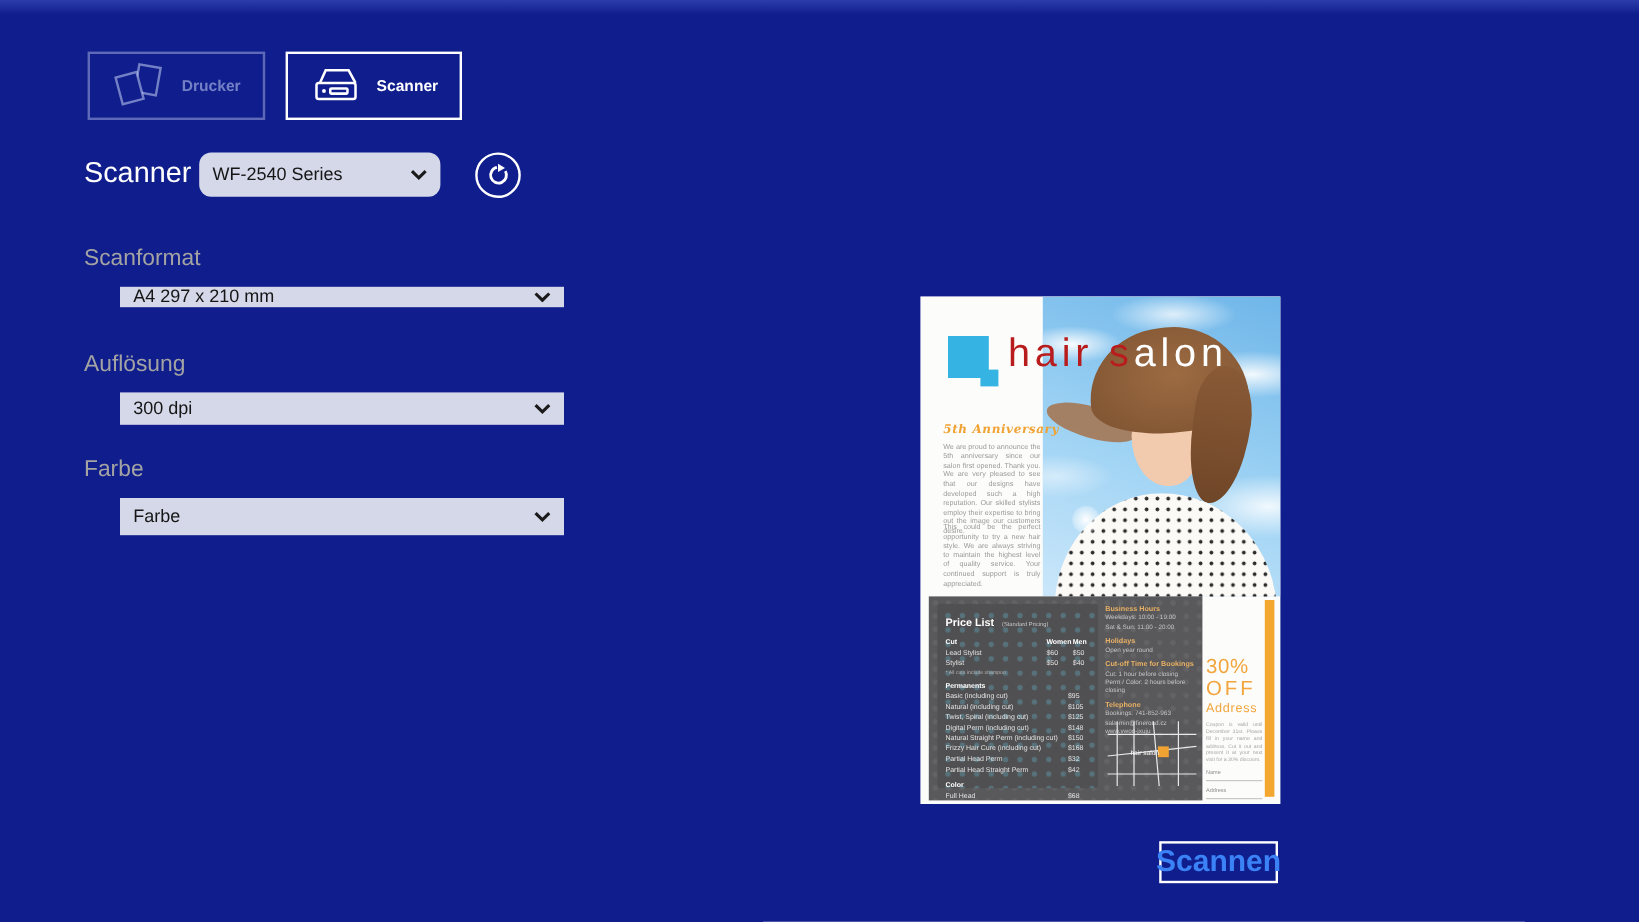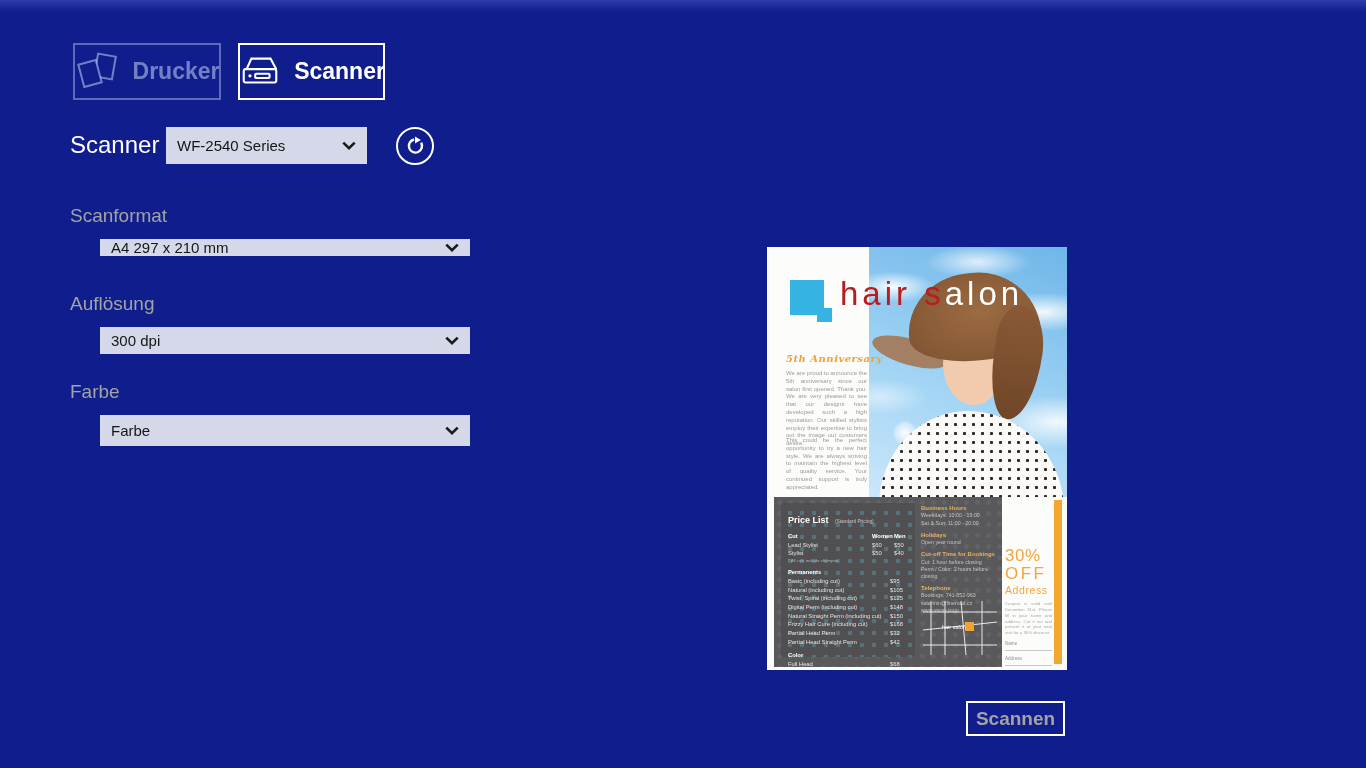--- a/index.html
+++ b/index.html
@@ -3,44 +3,44 @@
 <meta charset="utf-8">
 <style>
   html,body{margin:0;padding:0;}
   .app{position:relative;width:1366px;height:768px;background:#0f1e8c;overflow:hidden;
        font-family:"Liberation Sans",sans-serif;-webkit-font-smoothing:antialiased;}
   .top-band{position:absolute;left:0;top:0;width:100%;height:12px;
        background:linear-gradient(#2d3cab,rgba(15,30,140,0));pointer-events:none;}
 
   
   .tab{position:absolute;display:flex;align-items:center;justify-content:center;gap:12px;
-       background:transparent;font-size:23px;font-weight:bold;cursor:pointer;box-sizing:border-box;}
+       background:transparent;font-size:13px;font-weight:bold;cursor:pointer;box-sizing:border-box;}
   .tab-drucker{left:73px;top:43px;width:148px;height:57px;
        border:2px solid rgba(190,200,240,.45);color:rgba(200,210,245,.55);}
   .tab-scanner{left:238px;top:43px;width:147px;height:57px;border:2px solid #fff;color:#fff;}
 
   
   .scanner-label{position:absolute;left:70px;top:131px;font-size:24px;color:#fff;font-weight:normal;}
   .select{position:absolute;display:flex;align-items:center;justify-content:space-between;
        background:#d5d8e9;color:#161616;font-size:15px;padding:0 11px;box-sizing:border-box;cursor:pointer;}
-  .sel-device{left:166px;top:127px;width:201px;height:37px;}
+  .sel-device{left:166px;top:127px;width:201px;height:37px;border-radius:10px;}
   .refresh-btn{position:absolute;left:396px;top:127px;width:38px;height:38px;border-radius:50%;
        border:2.5px solid #fff;background:transparent;display:flex;align-items:center;justify-content:center;
        cursor:pointer;box-sizing:border-box;}
 
   
   .field-label{position:absolute;left:70px;font-size:19px;color:#a3a3a3;}
   .lbl-1{top:205px;} .lbl-2{top:293px;} .lbl-3{top:381px;}
   .sel-1{left:100px;top:239px;width:370px;height:17px;}
   .sel-2{left:100px;top:327px;width:370px;height:27px;}
   .sel-3{left:100px;top:415px;width:370px;height:31px;}
 
   
   .scan-btn{position:absolute;left:966px;top:701px;width:99px;height:35px;background:transparent;
-       border:2px solid #fff;color:#a3a3a3;font-size:19px;font-weight:bold;cursor:pointer;box-sizing:border-box;
+       border:2px solid #fff;color:#3b82f6;font-size:25px;font-weight:bold;cursor:pointer;box-sizing:border-box;
        display:flex;align-items:center;justify-content:center;font-family:"Liberation Sans",sans-serif;}
 
   
   .flyer{position:absolute;left:767px;top:247px;width:300px;height:423px;background:#fcfcfb;overflow:hidden;}
 
   .photo{position:absolute;left:102px;top:0;width:198px;height:250px;overflow:hidden;
        background:linear-gradient(200deg,#6fb6e9,#9fd3f4 55%,#cbe7fa);}
   .photo::before{content:"";position:absolute;inset:0;background:
        radial-gradient(ellipse 60px 22px at 12% 16%,rgba(255,255,255,.95),transparent 70%),
        radial-gradient(ellipse 85px 28px at 88% 26%,rgba(255,255,255,.9),transparent 70%),

